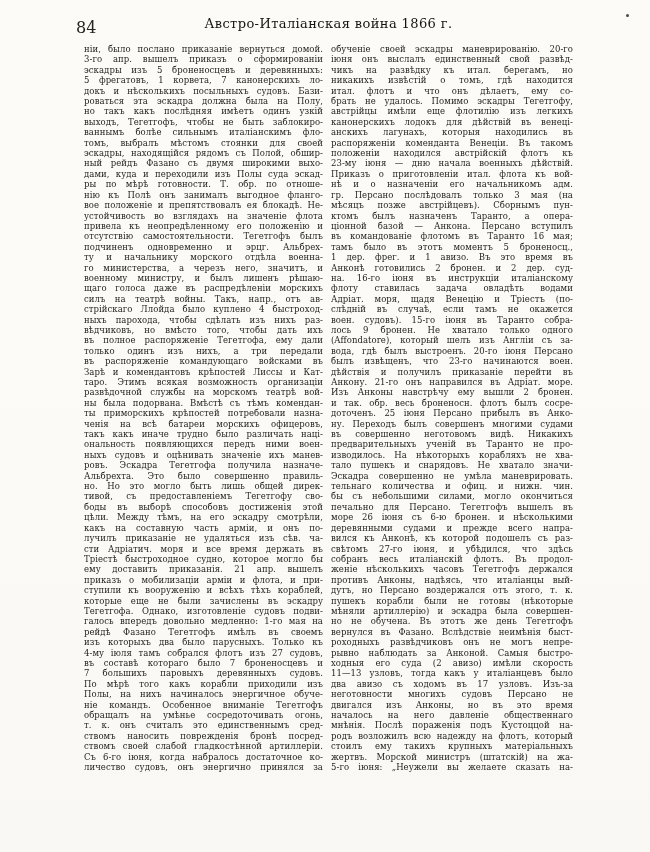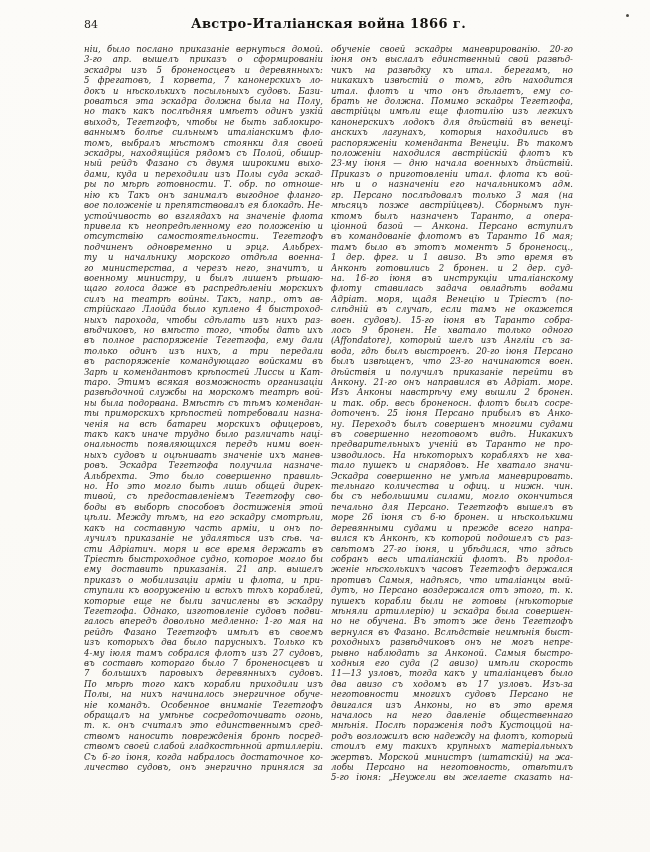--- a/index.html
+++ b/index.html
@@ -11,53 +11,53 @@
   .page {
     position: relative;
     width: 650px;
     height: 852px;
     background: linear-gradient(180deg, #fcfbf8 0%, #fbfaf6 60%, #faf8f4 100%);
     color: #1d1b18;
     overflow: hidden;
   }
   .page-number {
     position: absolute;
-    left: 84px;
+    left: 76px;
     top: 18px;
-    font-size: 11px;
+    font-size: 16px;
     color: #262420;
   }
   .running-title {
     position: absolute;
     left: 84px;
     top: 16px;
     width: 489px;
     text-align: center;
-    font-weight: bold;
+    font-weight: normal;
     font-size: 13px;
     letter-spacing: 0.4px;
     color: #151310;
   }
   .speck {
     position: absolute;
     left: 626px;
     top: 14px;
     width: 3px;
     height: 3px;
     border-radius: 50%;
     background: #4a4842;
   }
   .text-block {
     position: absolute;
     left: 84px;
     top: 44px;
     width: 489px;
     height: 752px;
   }
-  .column { position: absolute; top: 0; font-style: italic; }
+  .column { position: absolute; top: 0; }
   .column.left  { left: 0;     width: 239px; }
   .column.right { left: 247px; width: 242px; }
   .line {
     height: 10.42px;
     line-height: 10.42px;
     font-size: 8.5px;
     text-align: justify;
     text-align-last: justify;
     letter-spacing: 0.05px;
     white-space: normal;
@@ -83,21 +83,21 @@
         <div class="line">докъ и нѣсколькихъ посыльныхъ судовъ. Бази-</div>
         <div class="line">роваться эта эскадра должна была на Полу,</div>
         <div class="line">но такъ какъ послѣдняя имѣетъ одинъ узкій</div>
         <div class="line">выходъ, Тегетгофъ, чтобы не быть заблокиро-</div>
         <div class="line">ваннымъ болѣе сильнымъ италіанскимъ фло-</div>
         <div class="line">томъ, выбралъ мѣстомъ стоянки для своей</div>
         <div class="line">эскадры, находящійся рядомъ съ Полой, обшир-</div>
         <div class="line">ный рейдъ Фазано съ двумя широкими выхо-</div>
         <div class="line">дами, куда и переходили изъ Полы суда эскад-</div>
         <div class="line">ры по мѣрѣ готовности. Т. обр. по отноше-</div>
-        <div class="line">нію къ Такъ онъ занималъ выгодное фланго-</div>
+        <div class="line">нію къ Полѣ онъ занималъ выгодное фланго-</div>
         <div class="line">вое положеніе и препятствовалъ ея блокадѣ. Не-</div>
         <div class="line">устойчивость во взглядахъ на значеніе флота</div>
         <div class="line">привела къ неопредѣленному его положенію и</div>
         <div class="line">отсутствію самостоятельности. Тегетгофъ былъ</div>
         <div class="line">подчиненъ одновременно и эрцг. Альбрех-</div>
         <div class="line">ту и начальнику морского отдѣла военна-</div>
         <div class="line">го министерства, а черезъ него, значитъ, и</div>
         <div class="line">военному министру, и былъ лишенъ рѣшаю-</div>
         <div class="line">щаго голоса даже въ распредѣленіи морскихъ</div>
         <div class="line">силъ на театрѣ войны. Такъ, напр., отъ ав-</div>
@@ -146,21 +146,21 @@
         <div class="line">ствомъ своей слабой гладкостѣнной артиллеріи.</div>
         <div class="line">Съ 6-го іюня, когда набралось достаточное ко-</div>
         <div class="line">личество судовъ, онъ энергично принялся за</div>
       </div>
     <div class="column right">
         <div class="line">обученіе своей эскадры маневрированію. 20-го</div>
         <div class="line">іюня онъ выслалъ единственный свой развѣд-</div>
         <div class="line">чикъ на развѣдку къ итал. берегамъ, но</div>
         <div class="line">никакихъ извѣстій о томъ, гдѣ находится</div>
         <div class="line">итал. флотъ и что онъ дѣлаетъ, ему со-</div>
-        <div class="line">брать не должна. Помимо эскадры Тегетгофа,</div>
+        <div class="line">брать не удалось. Помимо эскадры Тегетгофу,</div>
         <div class="line">австрійцы имѣли еще флотилію изъ легкихъ</div>
         <div class="line">канонерскихъ лодокъ для дѣйствій въ венеці-</div>
         <div class="line">анскихъ лагунахъ, которыя находились въ</div>
         <div class="line">распоряженіи коменданта Венеціи. Въ такомъ</div>
         <div class="line">положеніи находился австрійскій флотъ къ</div>
         <div class="line">23-му іюня — дню начала военныхъ дѣйствій.</div>
         <div class="line">Приказъ о приготовленіи итал. флота къ вой-</div>
         <div class="line">нѣ и о назначеніи его начальникомъ адм.</div>
         <div class="line">гр. Персано послѣдовалъ только 3 мая (на</div>
         <div class="line">мѣсяцъ позже австрійцевъ). Сборнымъ пун-</div>
@@ -192,35 +192,34 @@
         <div class="line">Эскадра совершенно не умѣла маневрировать.</div>
         <div class="line">тельнаго количества и офиц. и нижн. чин.</div>
         <div class="line">бы съ небольшими силами, могло окончиться</div>
         <div class="line">печально для Персано. Тегетгофъ вышелъ въ</div>
         <div class="line">море 26 іюня съ 6-ю бронен. и нѣсколькими</div>
         <div class="line">деревянными судами и прежде всего напра-</div>
         <div class="line">вился къ Анконѣ, къ которой подошелъ съ раз-</div>
         <div class="line">свѣтомъ 27-го іюня, и убѣдился, что здѣсь</div>
         <div class="line">собранъ весь италіанскій флотъ. Въ продол-</div>
         <div class="line">женіе нѣсколькихъ часовъ Тегетгофъ держался</div>
-        <div class="line">противъ Самыя, надѣясь, что италіанцы вый-</div>
+        <div class="line">противъ Анконы, надѣясь, что италіанцы вый-</div>
         <div class="line">дутъ, но Персано воздержался отъ этого, т. к.</div>
         <div class="line">пушекъ корабли были не готовы (нѣкоторые</div>
         <div class="line">мѣняли артиллерію) и эскадра была совершен-</div>
         <div class="line">но не обучена. Въ этотъ же день Тегетгофъ</div>
         <div class="line">вернулся въ Фазано. Вслѣдствіе неимѣнія быст-</div>
         <div class="line">роходныхъ развѣдчиковъ онъ не могъ непре-</div>
         <div class="line">рывно наблюдать за Анконой. Самыя быстро-</div>
         <div class="line">ходныя его суда (2 авизо) имѣли скорость</div>
         <div class="line">11—13 узловъ, тогда какъ у италіанцевъ было</div>
         <div class="line">два авизо съ ходомъ въ 17 узловъ. Изъ-за</div>
         <div class="line">неготовности многихъ судовъ Персано не</div>
         <div class="line">двигался изъ Анконы, но въ это время</div>
         <div class="line">началось на него давленіе общественнаго</div>
         <div class="line">мнѣнія. Послѣ пораженія подъ Кустоццой на-</div>
         <div class="line">родъ возложилъ всю надежду на флотъ, который</div>
         <div class="line">стоилъ ему такихъ крупныхъ матеріальныхъ</div>
         <div class="line">жертвъ. Морской министръ (штатскій) на жа-</div>
-        <div class="line">лобы Персано на неготовность, отвѣтилъ</div>
         <div class="line">5-го іюня: „Неужели вы желаете сказать на-</div>
       </div>
   </div>
 </div>
 
 </body></html>

